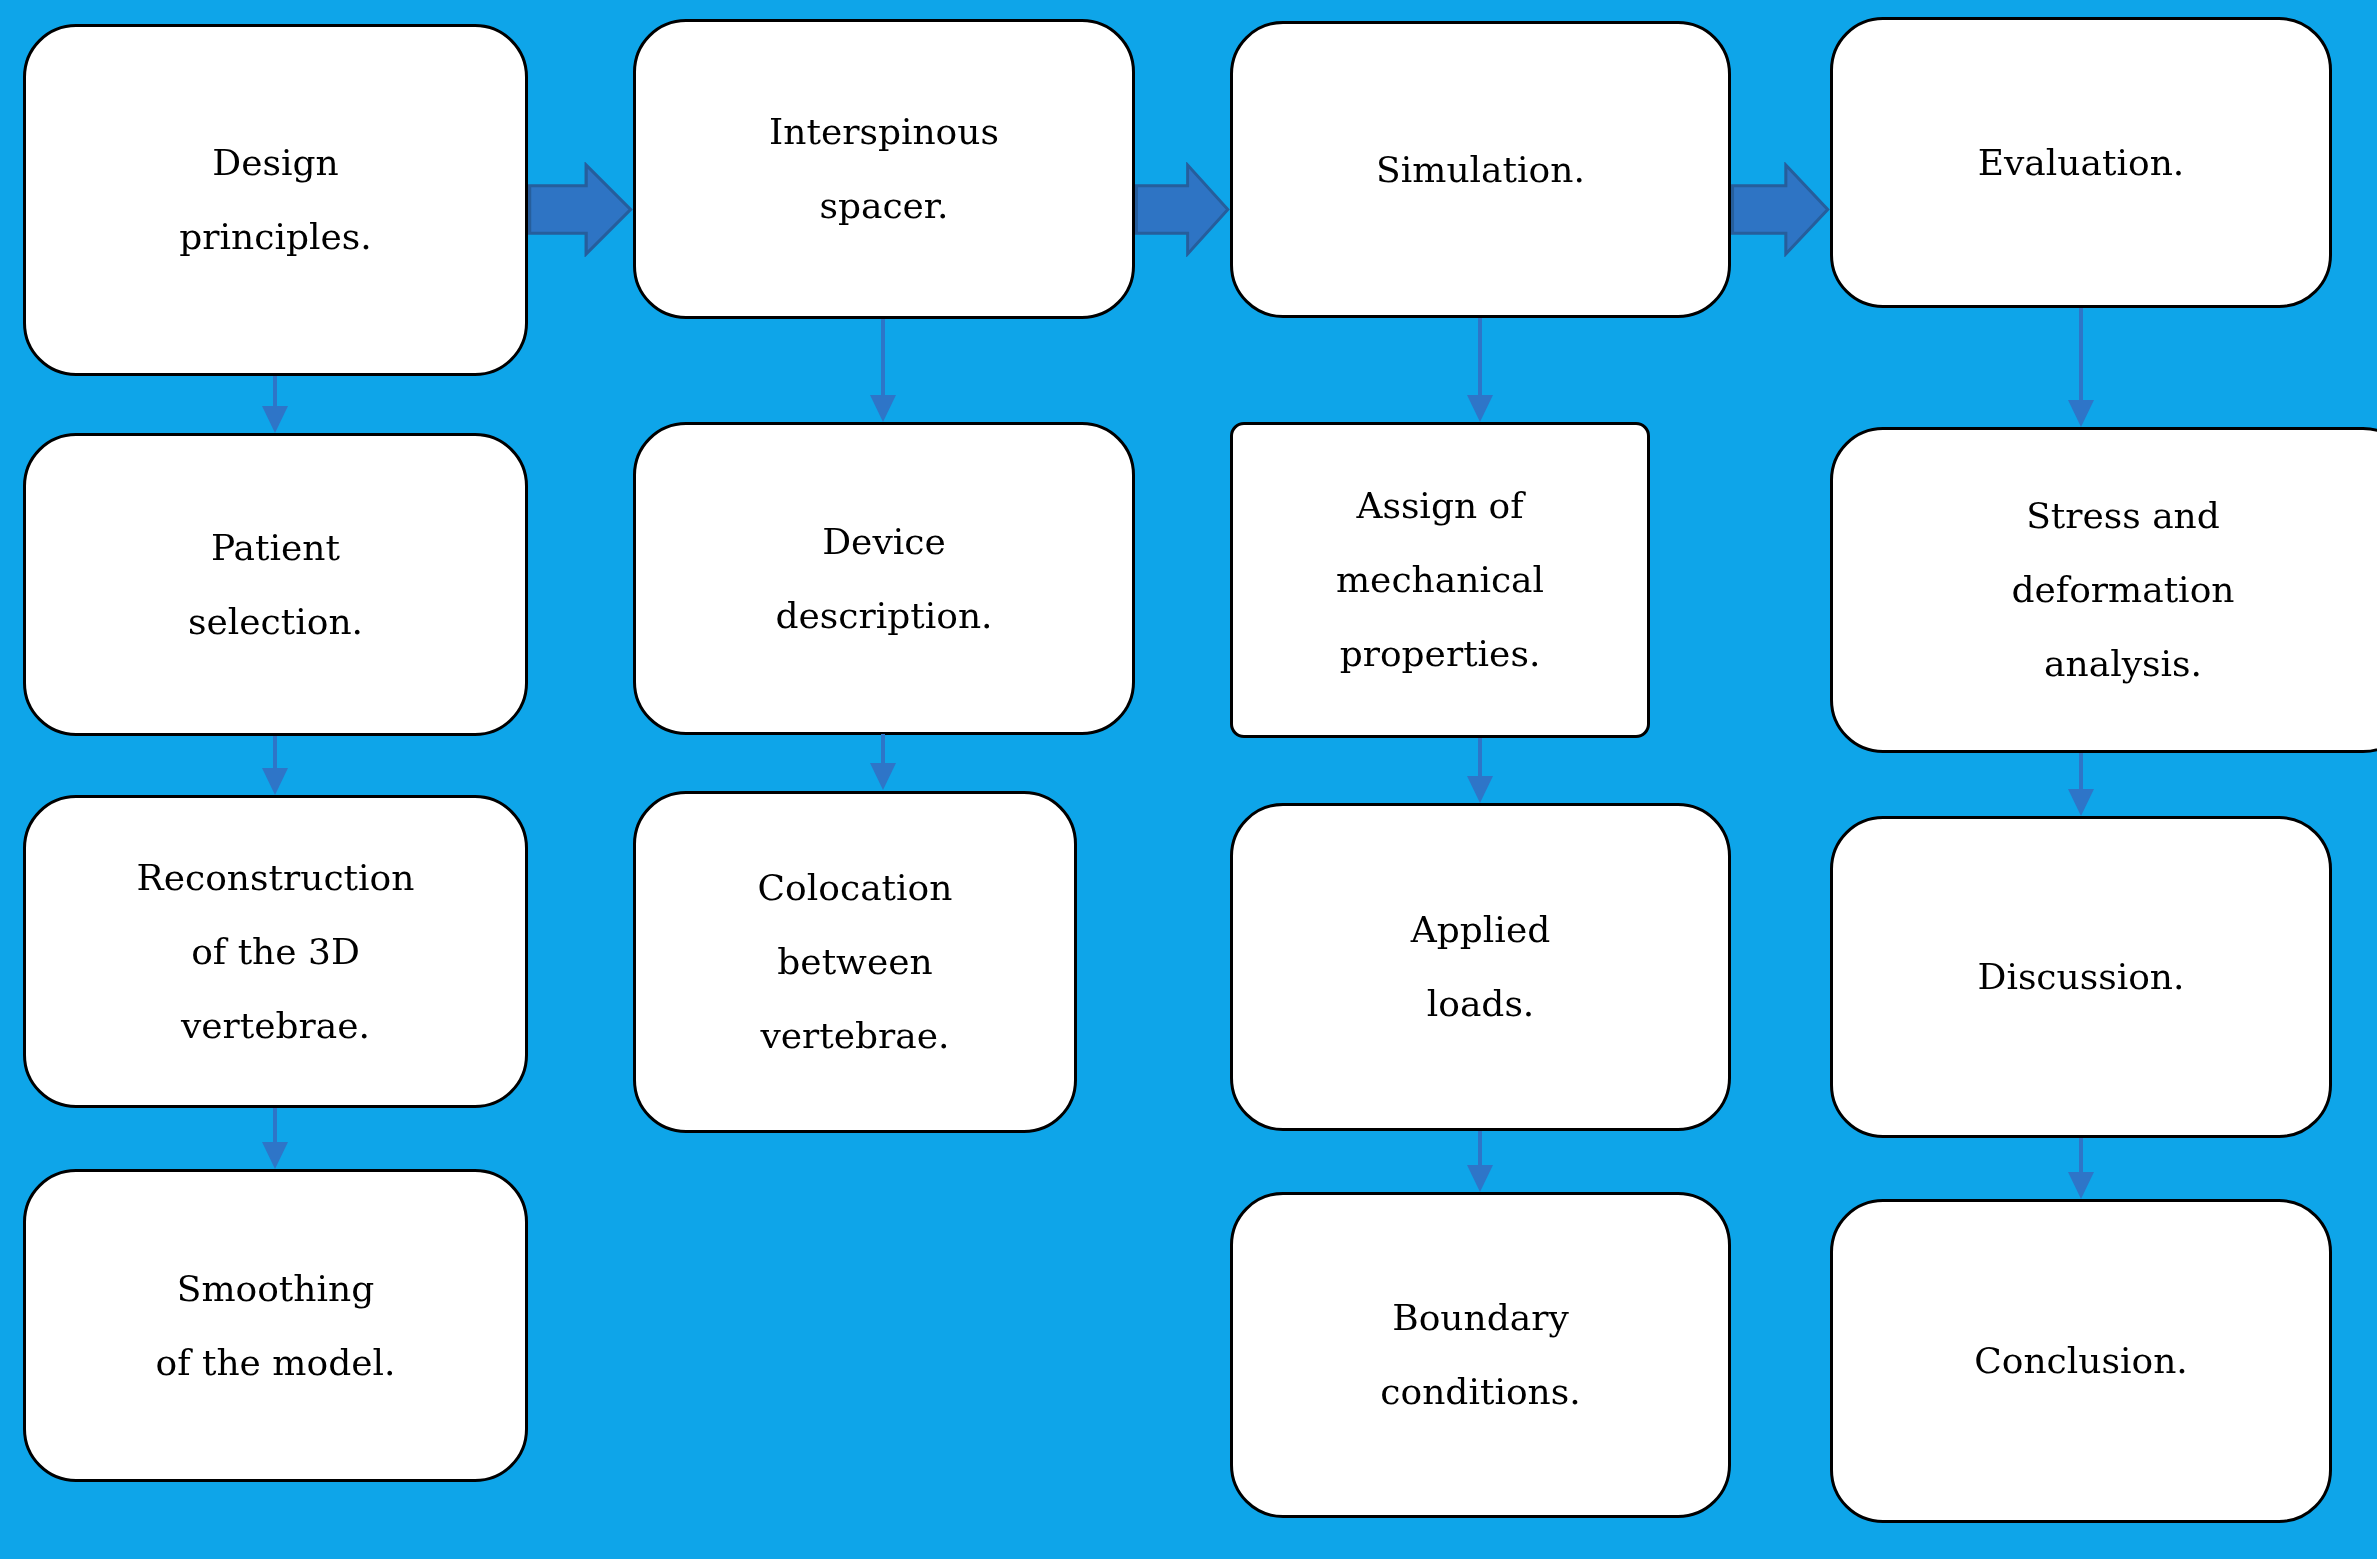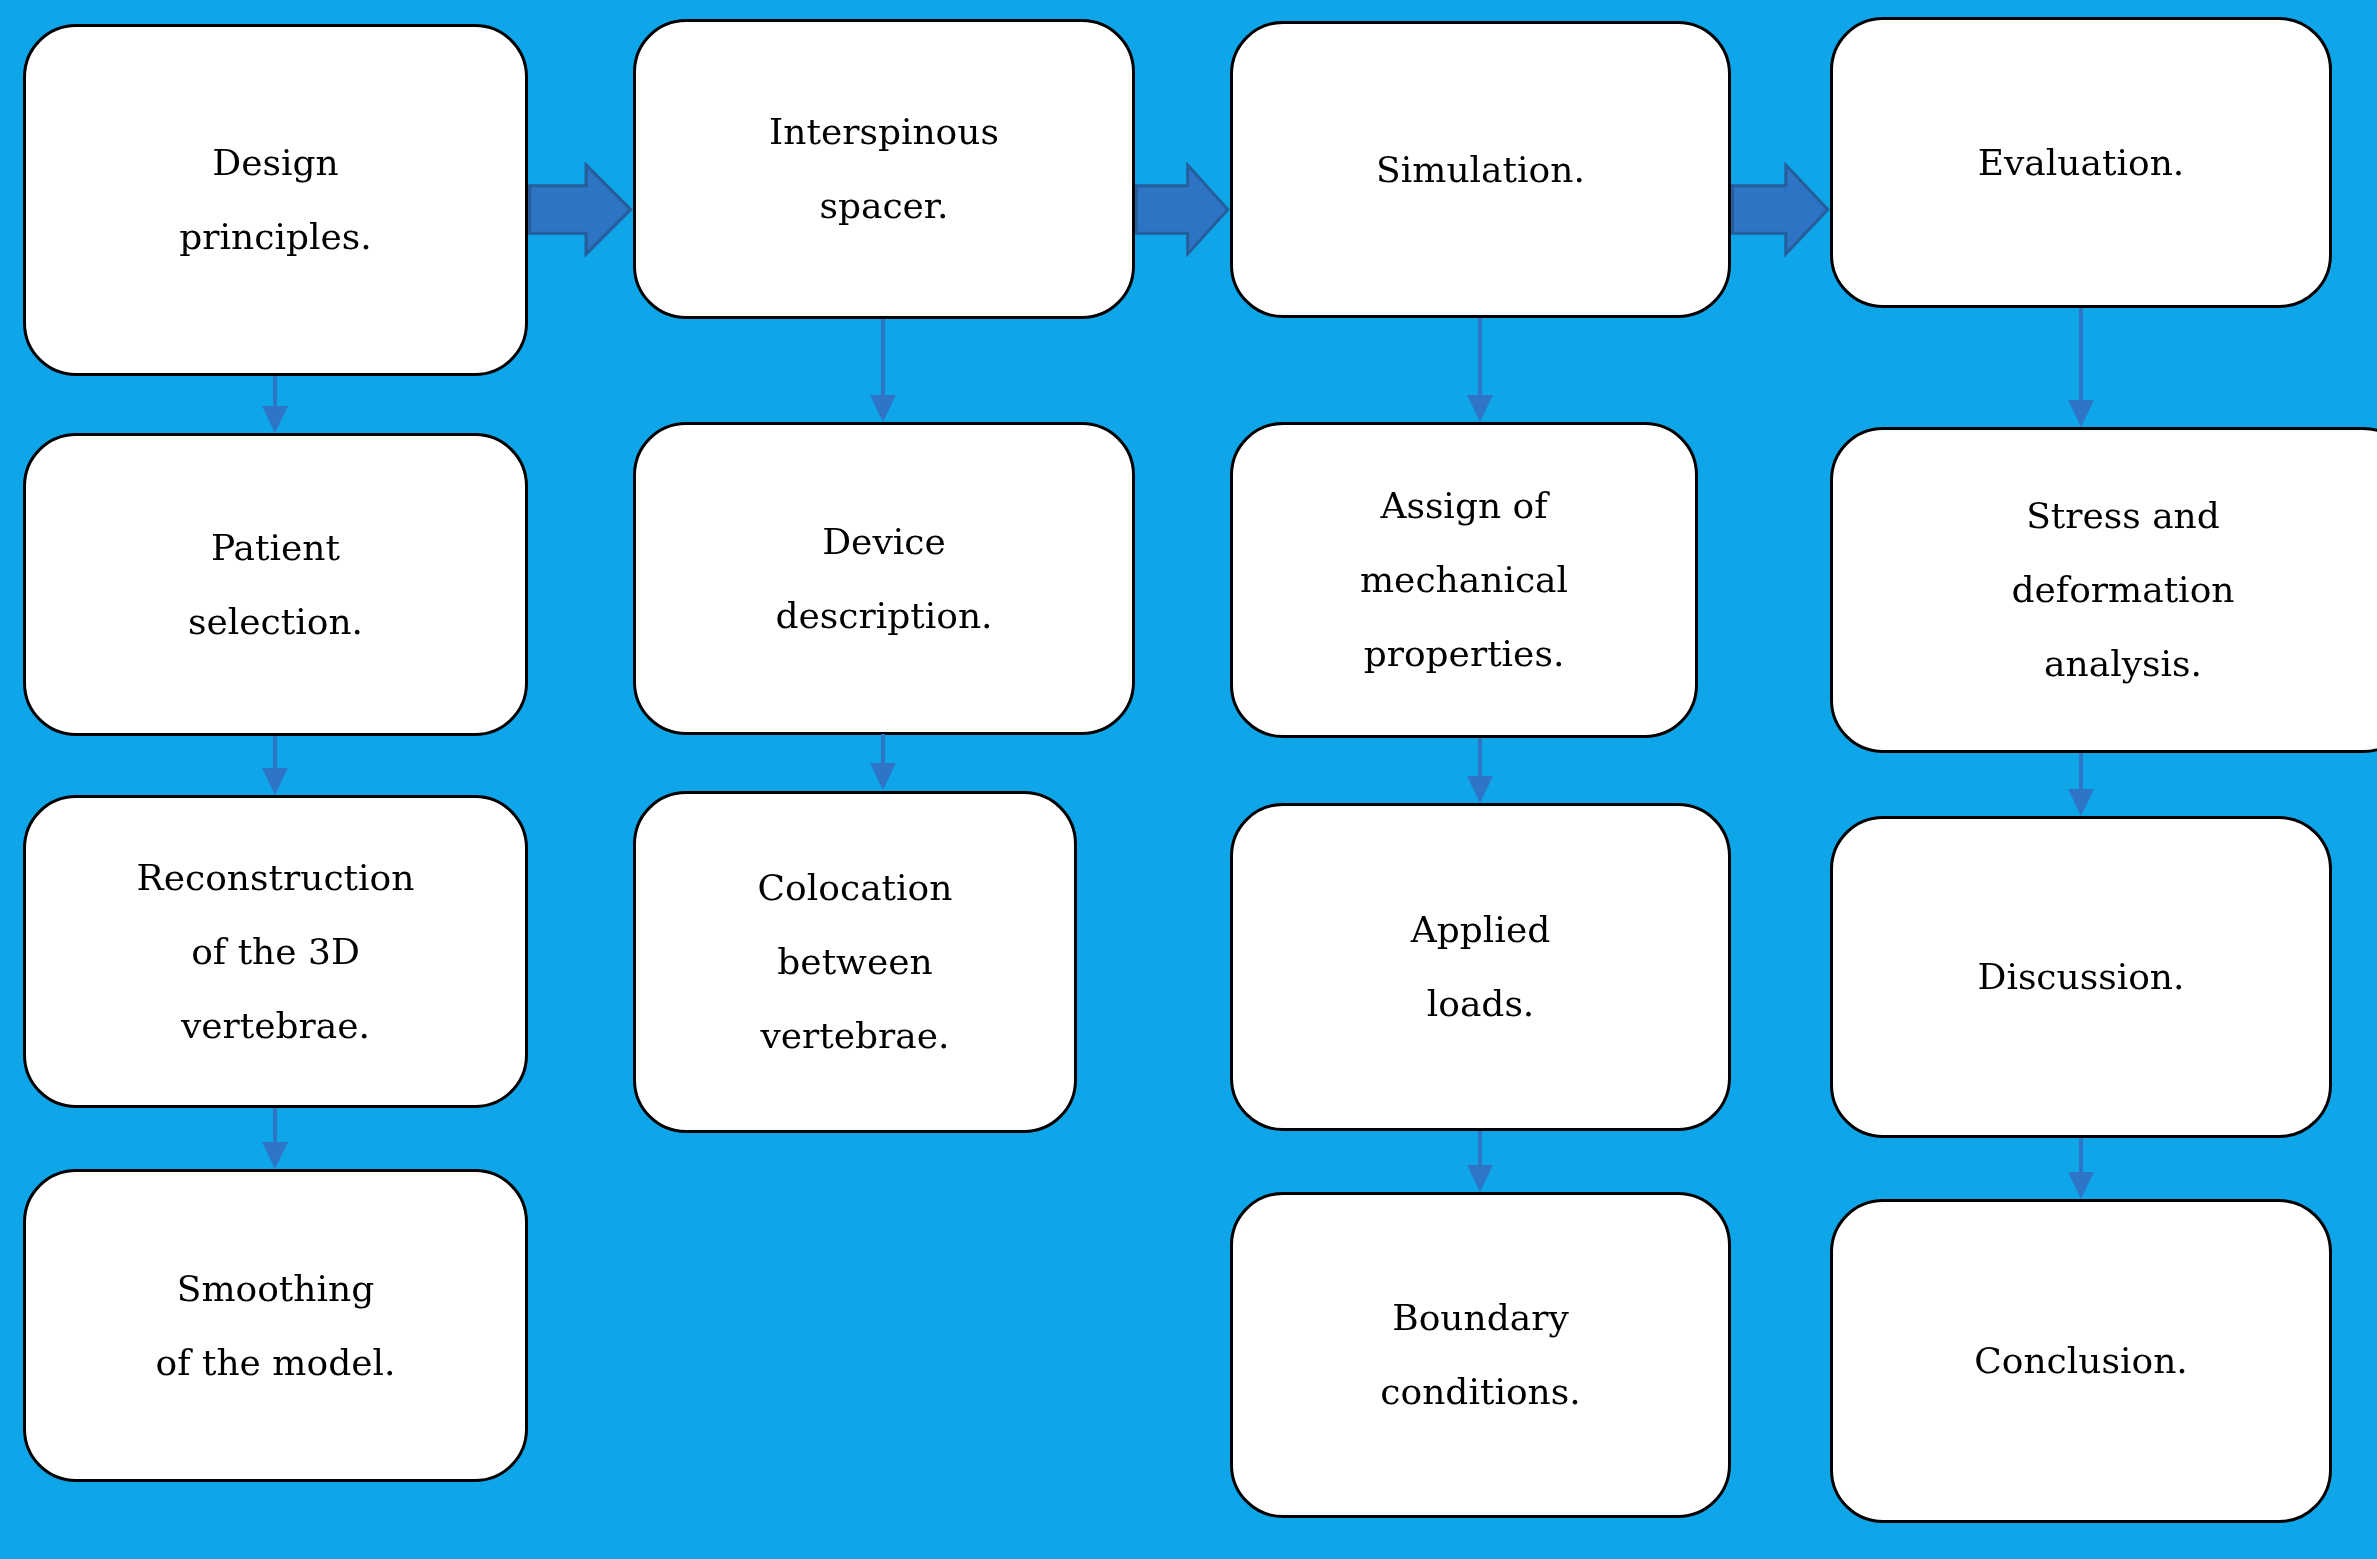--- a/index.html
+++ b/index.html
@@ -118,21 +118,21 @@
     <div class="head"></div>
   </div>
   <div class="varrow" style="left:868px; top:734px; height:56px;">
     <div class="stem"></div>
     <div class="head"></div>
   </div>
 
   <div class="flow-box" style="left:1230px; top:21.3px; width:501px; height:297px;">
     <div class="label">Simulation.</div>
   </div>
-  <div class="flow-box" style="left:1230px; top:422px; width:468px; height:316px;">
+  <div class="flow-box" style="left:1230px; top:422px; width:420px; height:316px;border-radius:14px;">
     <div class="label">Assign of
 mechanical
 properties.</div>
   </div>
   <div class="flow-box" style="left:1230px; top:803px; width:501px; height:328px;">
     <div class="label">Applied
 loads.</div>
   </div>
   <div class="flow-box" style="left:1230px; top:1192px; width:501px; height:326px;">
     <div class="label">Boundary

